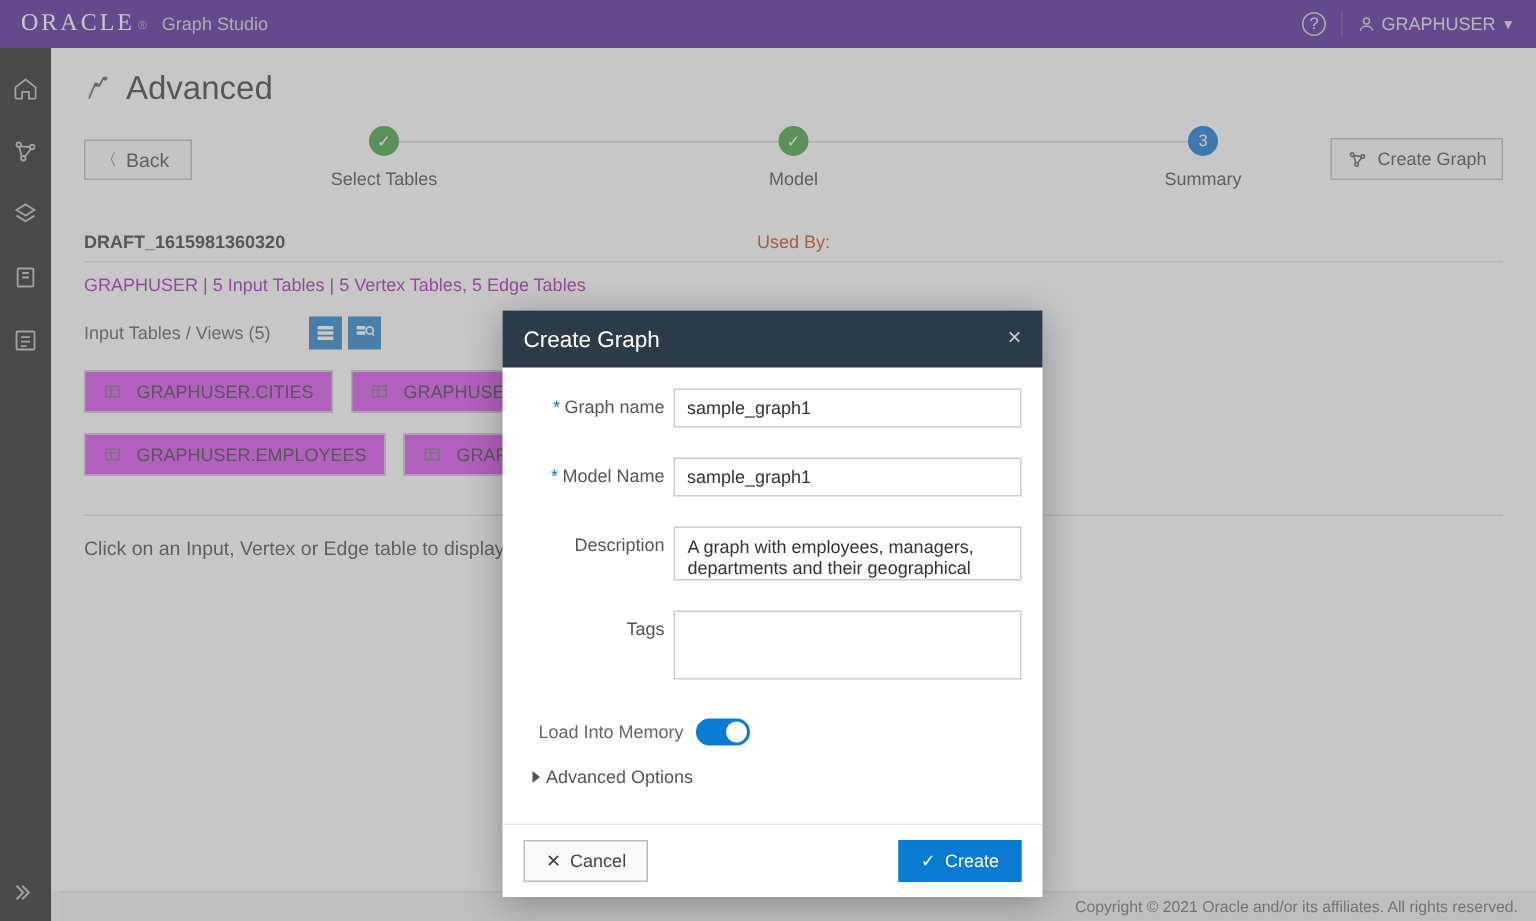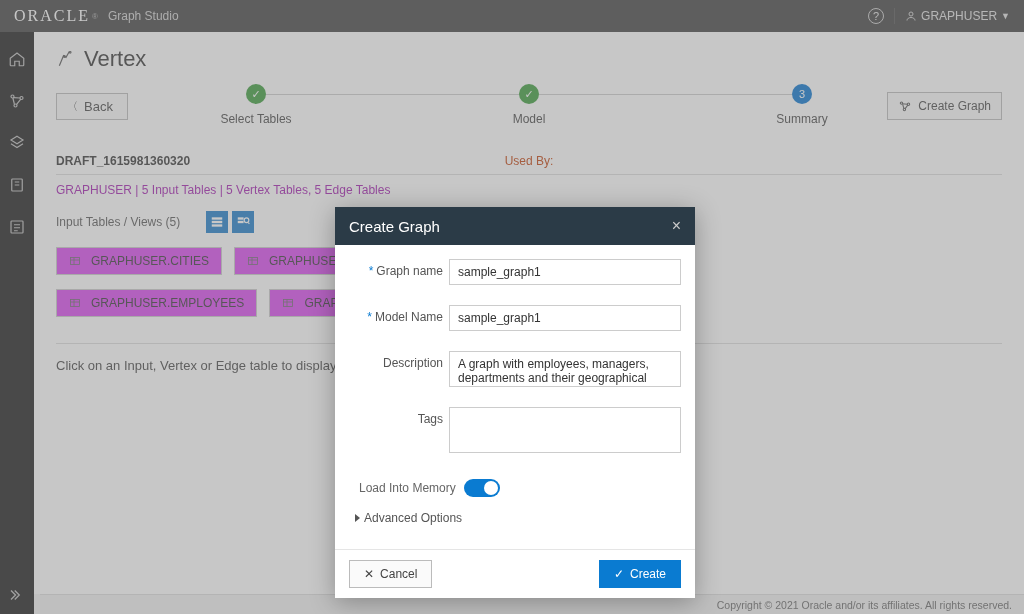--- a/index.html
+++ b/index.html
@@ -9,21 +9,21 @@
     width: 1024px;
     height: 614px;
     overflow: hidden;
     position: relative;
     font-size: 13px;
   }
 
   
   .topbar {
     height: 32px;
-    background: #404040;
+    background: #4c1d95;
     color: #fff;
     display: flex;
     align-items: center;
     padding: 0 14px;
     position: relative;
   }
   .oracle-logo {
     font-family: Georgia, serif;
     font-weight: 400;
     letter-spacing: 2px;
@@ -379,21 +379,21 @@
       </svg></div>
 </div>
 
 <div class="main">
   <div class="page-title">
     <svg viewBox="0 0 24 24" fill="none" stroke="#555" stroke-width="1.4">
         <path d="M4 20l5-12 3 2 4-7"></path>
         <circle cx="17" cy="4" r="1"></circle>
         <circle cx="10" cy="9" r="1"></circle>
       </svg>
-    <span>Vertex</span>
+    <span>Advanced</span>
   </div>
 
   <div class="content">
     <div class="toprow">
       <div class="back-btn">
         <span style="font-size:11px;">〈</span>
         <span>Back</span>
       </div>
 
       <div class="stepper">

